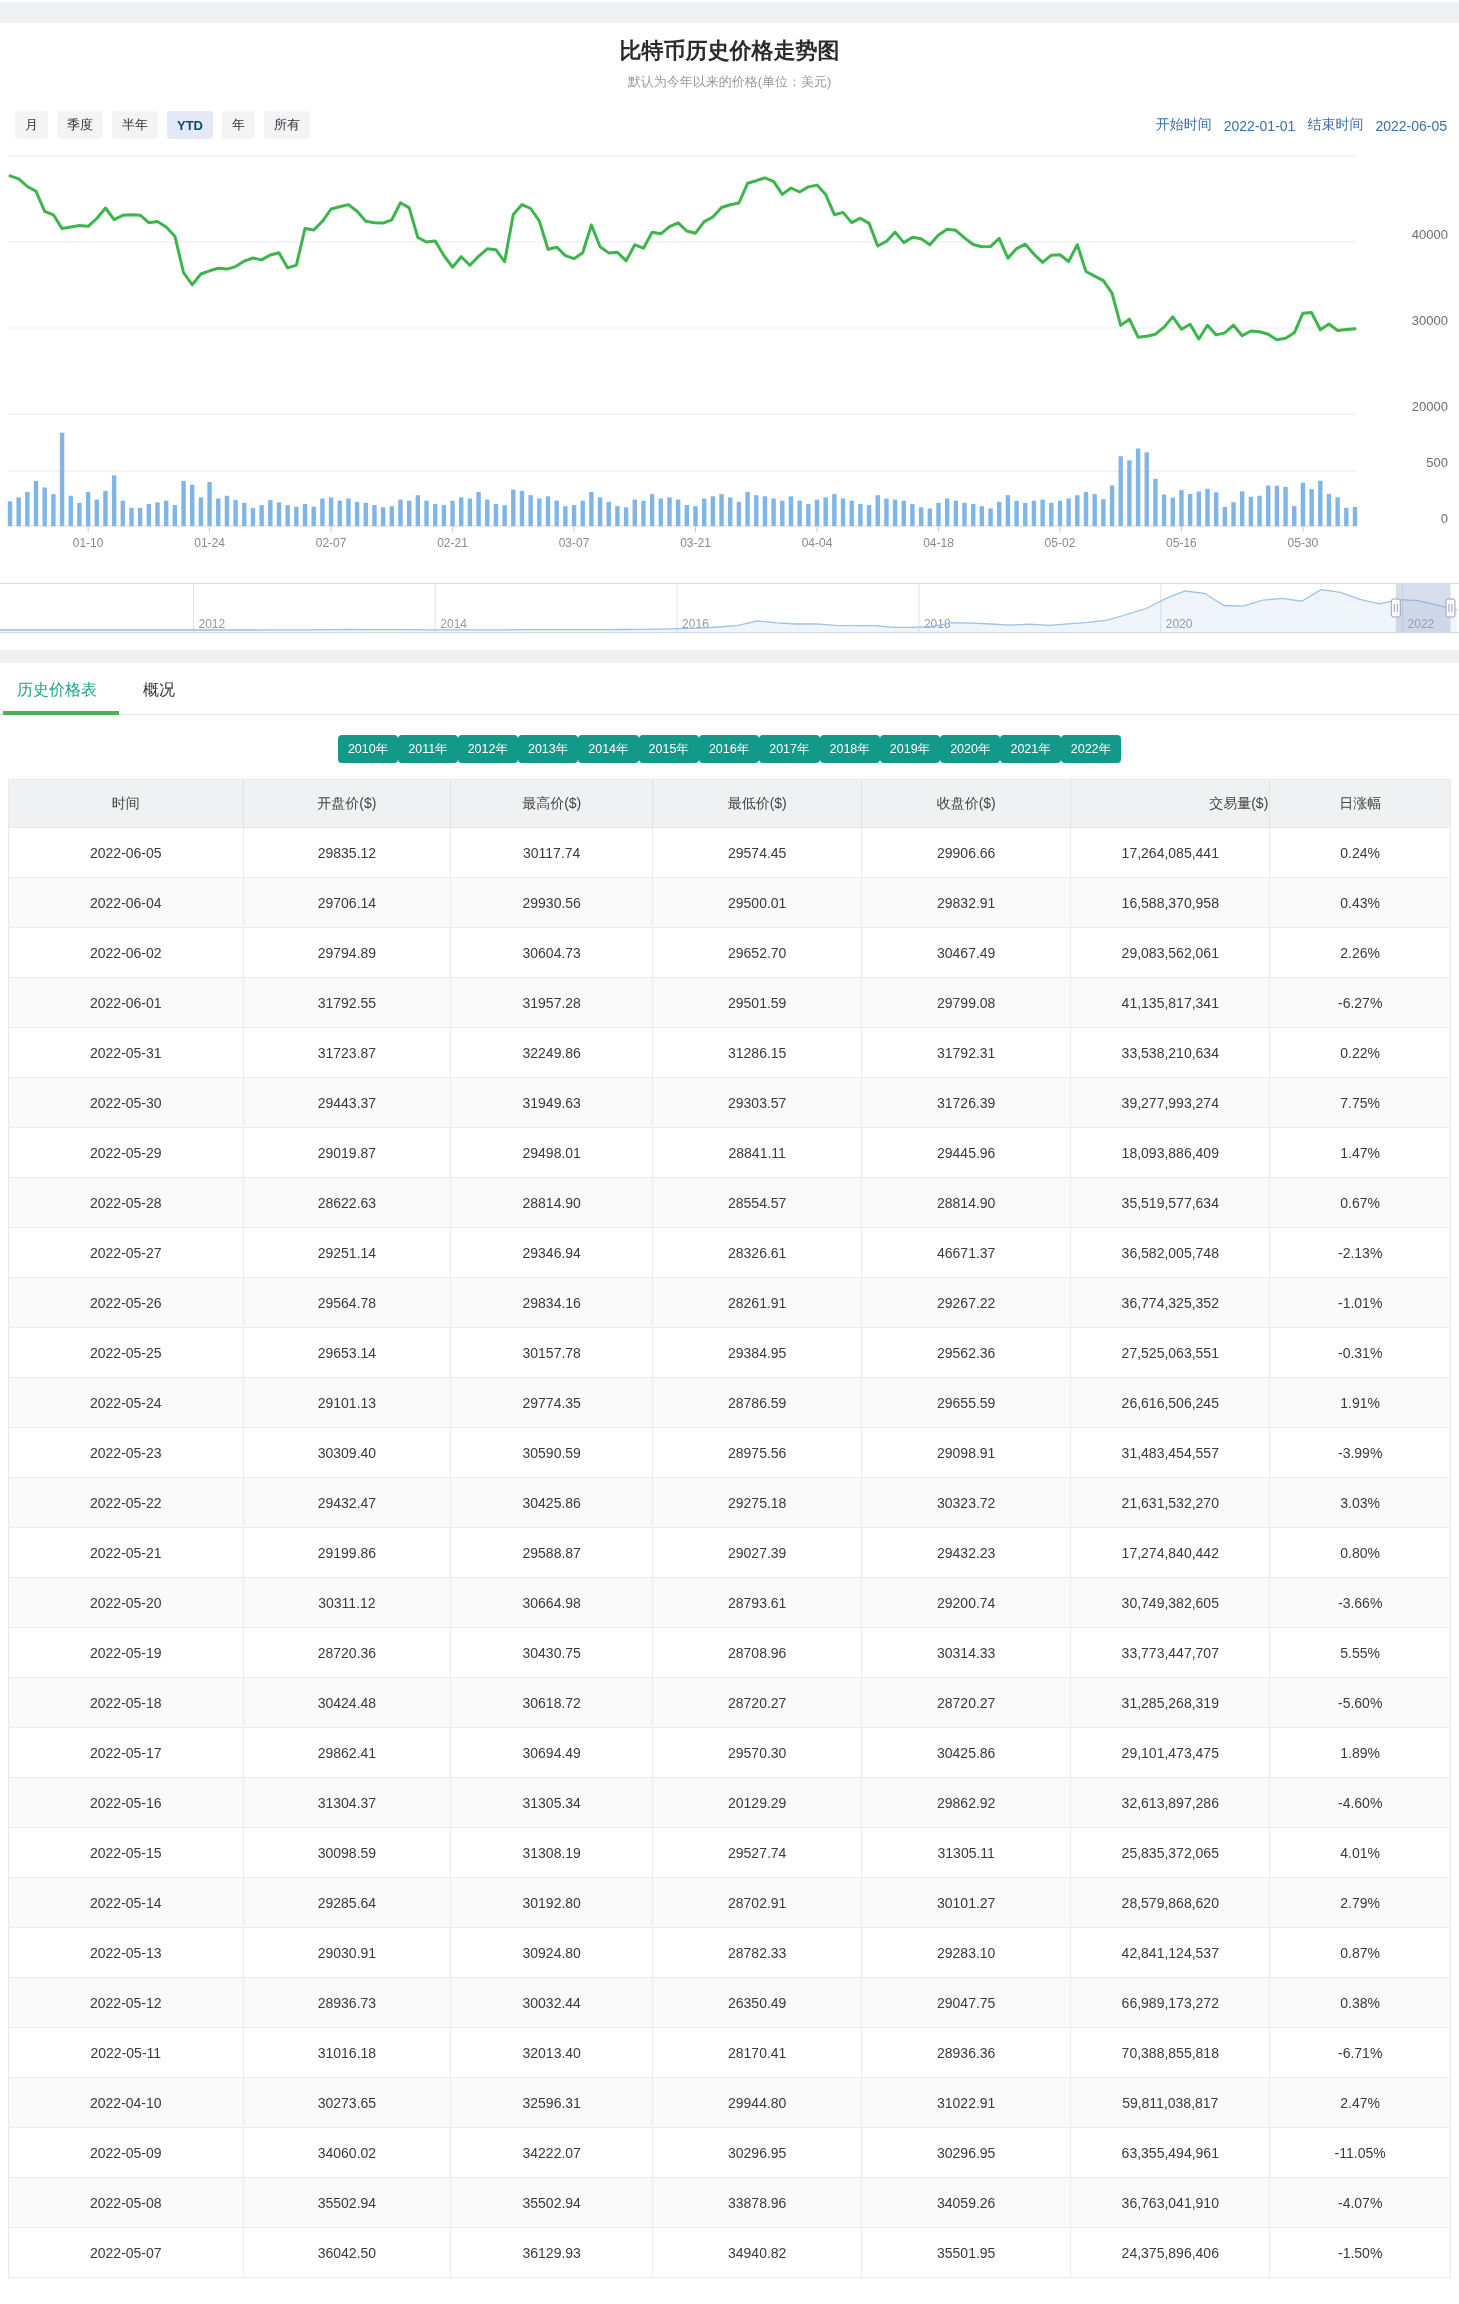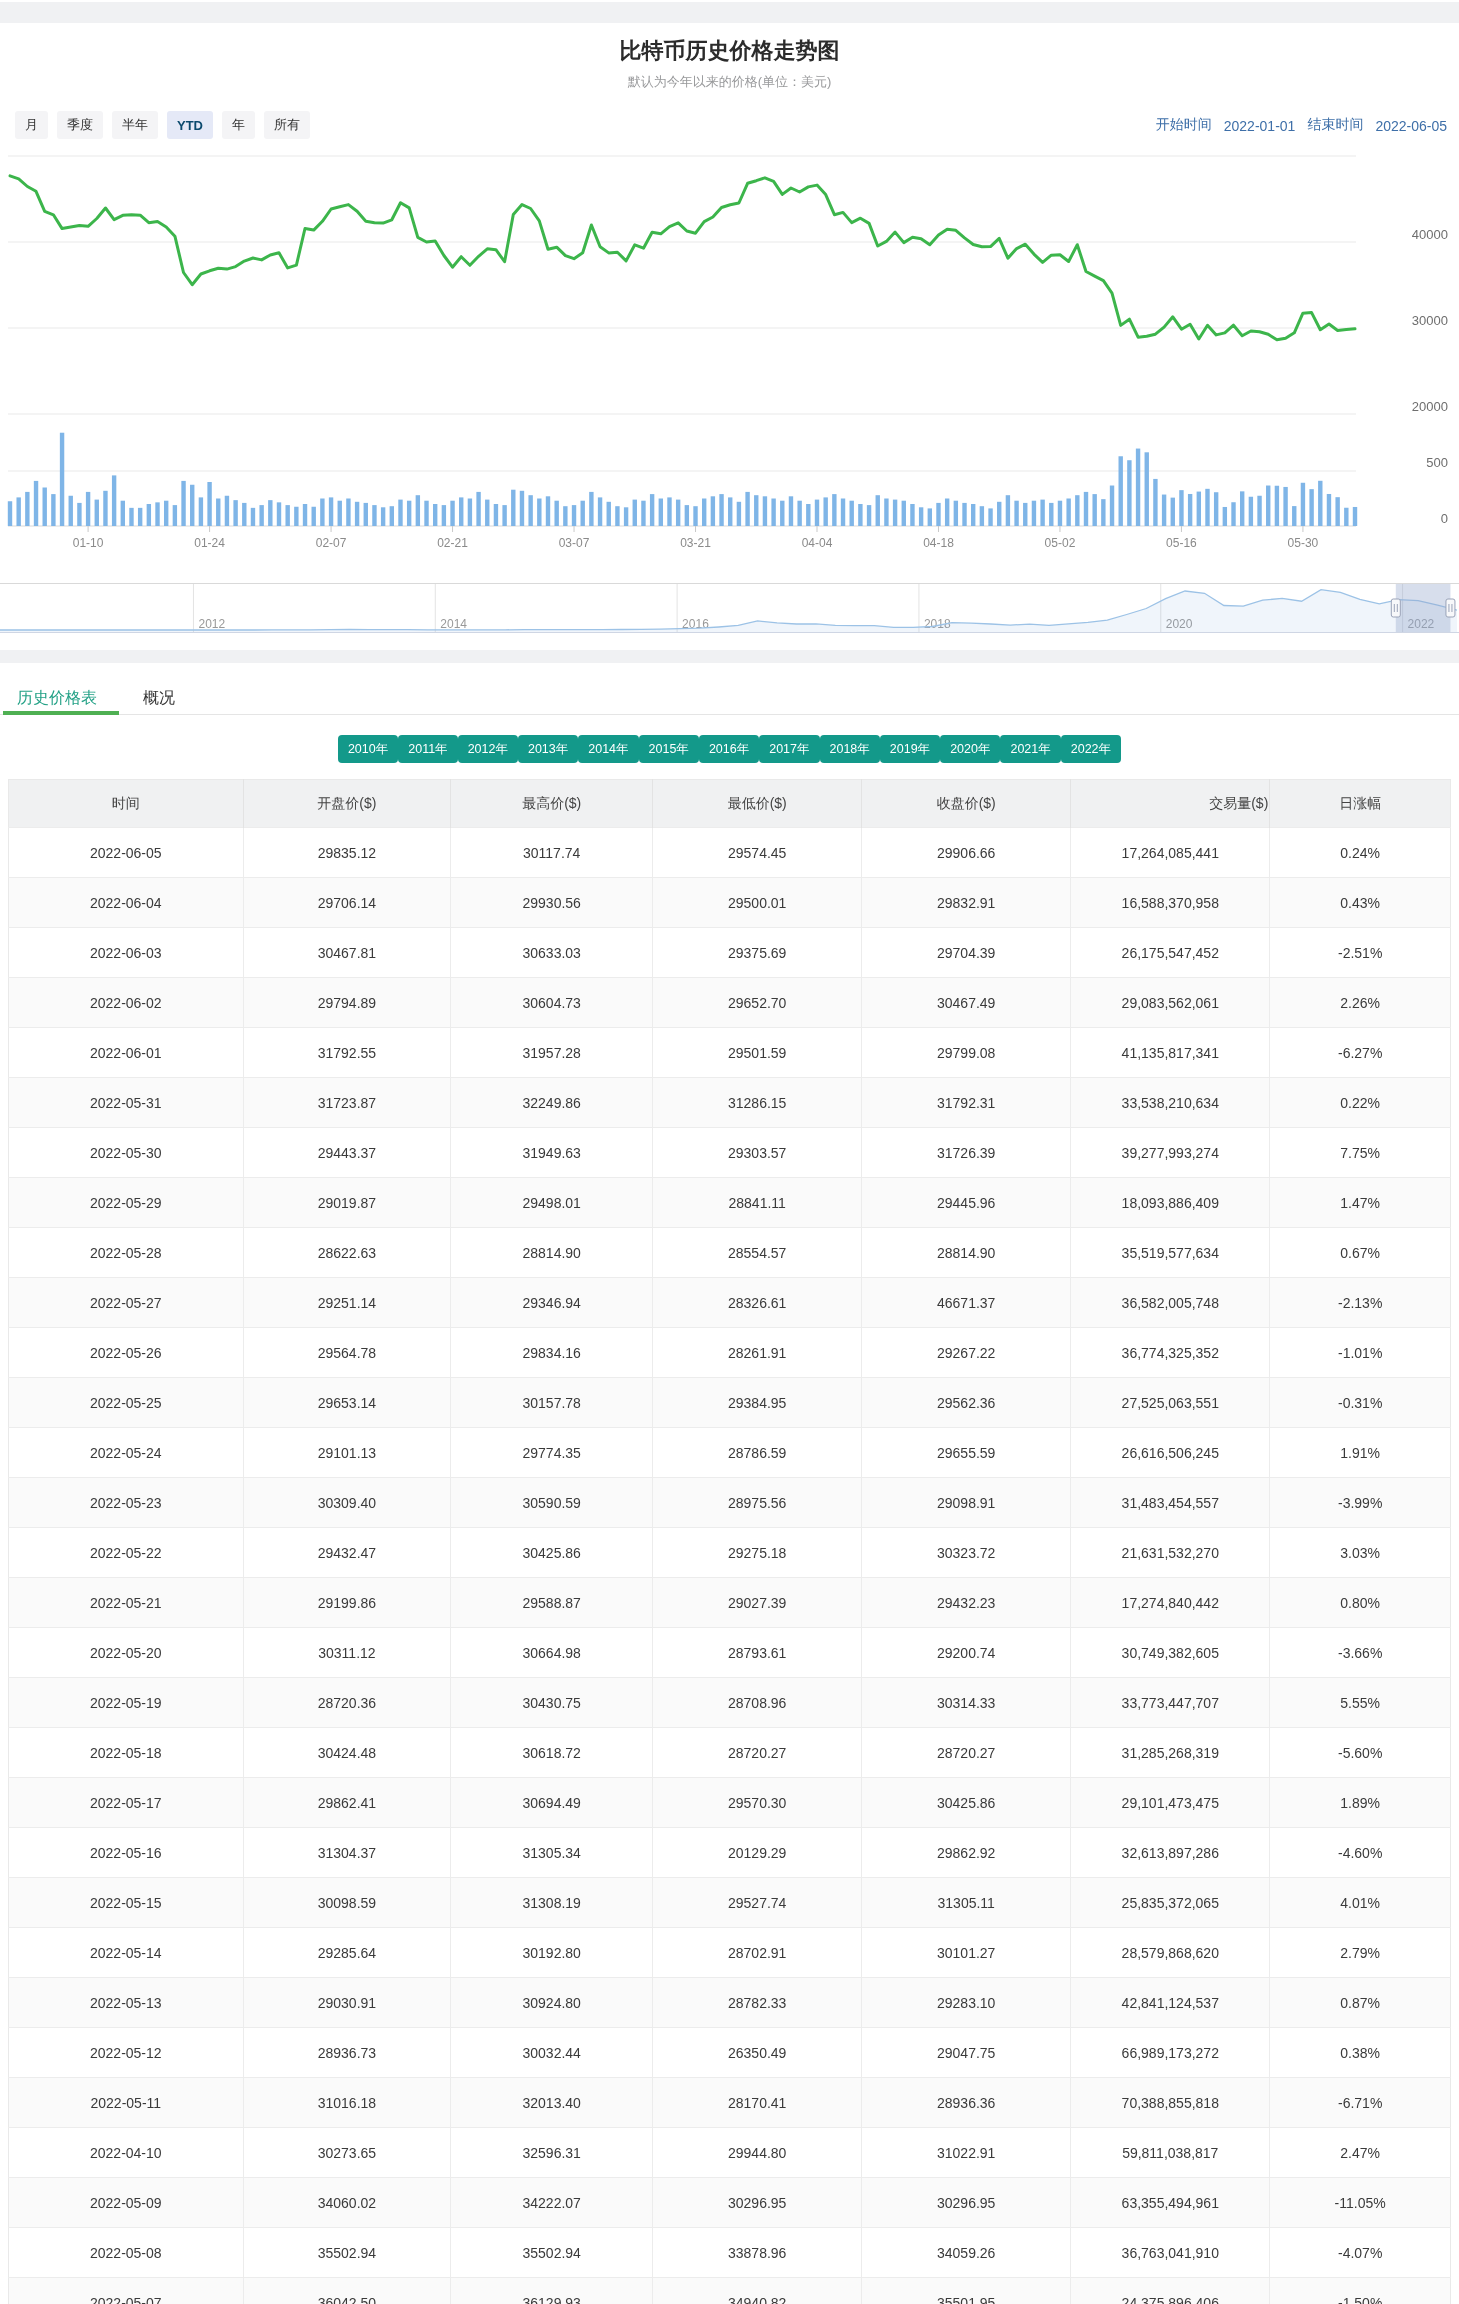--- a/index.html
+++ b/index.html
@@ -21,21 +21,21 @@
   .dates{display:flex;gap:12px;font-size:14px;color:var(--date_blue,#3e6fa8);align-items:flex-end;}
   .dates .dval{cursor:pointer;}
   .chart{height:425px;margin-top:3px;position:relative;}
   .chart svg,.navigator svg{display:block;}
   .navigator{
     margin-top:16px;height:50px;box-sizing:border-box;
     border-top:1px solid #d9d9d9;border-bottom:1px solid #cfd6e4;position:relative;
   }
   .grayband{margin-top:17px;height:13px;background:var(--band_gray,#f0f1f3);}
   .tabbar{height:52px;box-sizing:border-box;border-bottom:1px solid #e5e5e5;display:flex;align-items:flex-end;padding-left:17px;}
-  .tab{font-size:16px;color:#333;padding:14px 0 5px;margin-right:46px;position:relative;cursor:pointer;}
+  .tab{font-size:16px;color:#333;padding:14px 0 13px;margin-right:46px;position:relative;cursor:pointer;}
   .tab.active{color:var(--tab_active,#23a186);}
   .tab.active::after{
     content:"";position:absolute;left:-14px;right:-22px;bottom:-1px;height:4px;
     background:var(--tab_underline,#4fb053);
   }
   .yearrow{margin-top:20px;display:flex;justify-content:center;}
   .year-btn{
     border:none;background:var(--teal_button,#13998a);color:#fff;font-size:12.5px;
     padding:0 10px;height:28px;border-radius:4px;font-family:inherit;cursor:pointer;
   }
@@ -350,29 +350,20 @@
         <tr>
           <td>2022-06-04</td>
           <td>29706.14</td>
           <td>29930.56</td>
           <td>29500.01</td>
           <td>29832.91</td>
           <td>16,588,370,958</td>
           <td>0.43%</td>
         </tr>
         <tr>
-          <td>2022-06-03</td>
-          <td>30467.81</td>
-          <td>30633.03</td>
-          <td>29375.69</td>
-          <td>29704.39</td>
-          <td>26,175,547,452</td>
-          <td>-2.51%</td>
-        </tr>
-        <tr>
           <td>2022-06-02</td>
           <td>29794.89</td>
           <td>30604.73</td>
           <td>29652.70</td>
           <td>30467.49</td>
           <td>29,083,562,061</td>
           <td>2.26%</td>
         </tr>
         <tr>
           <td>2022-06-01</td>

